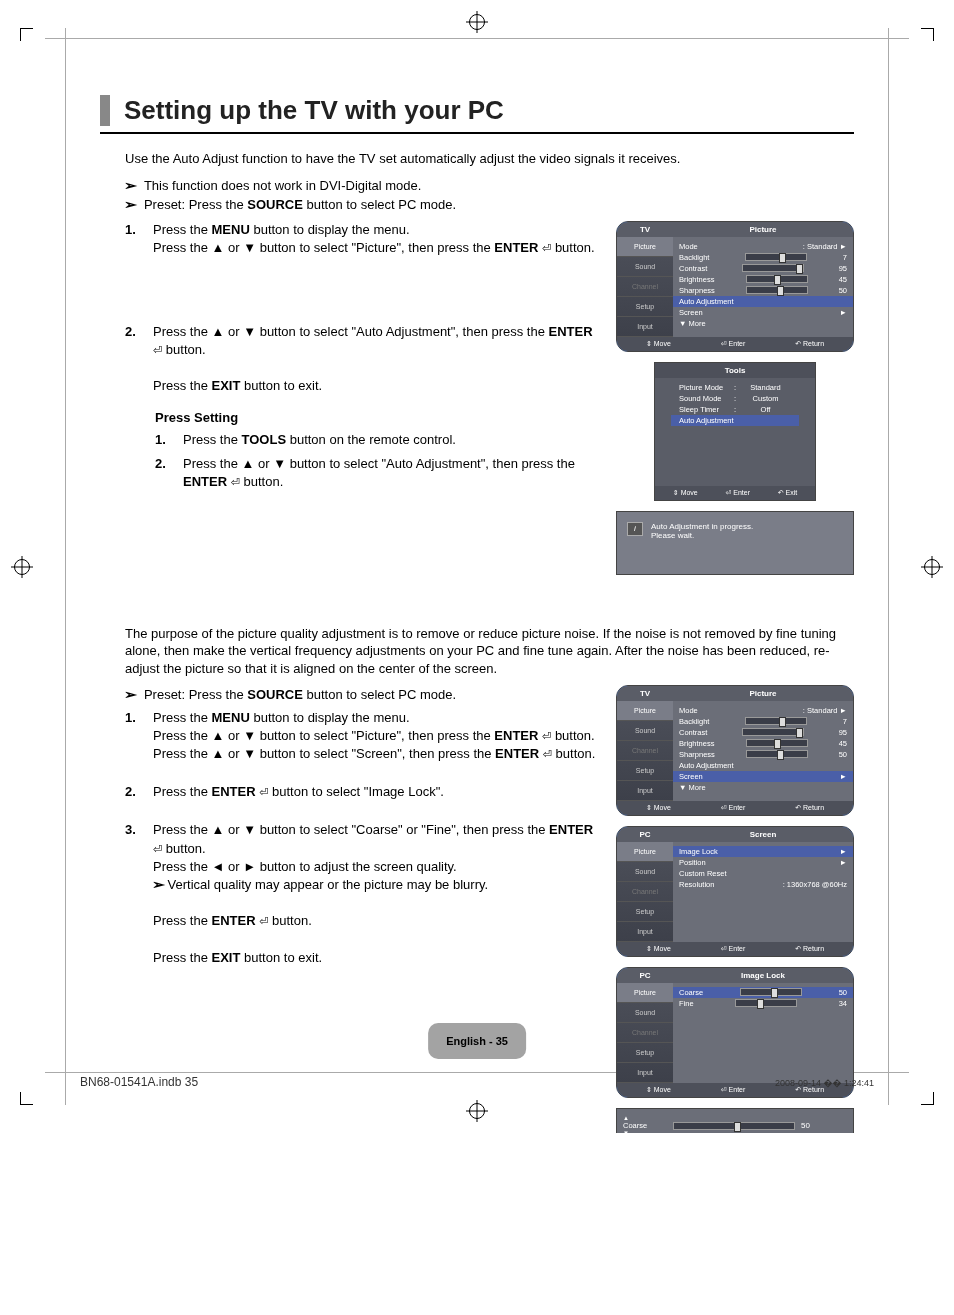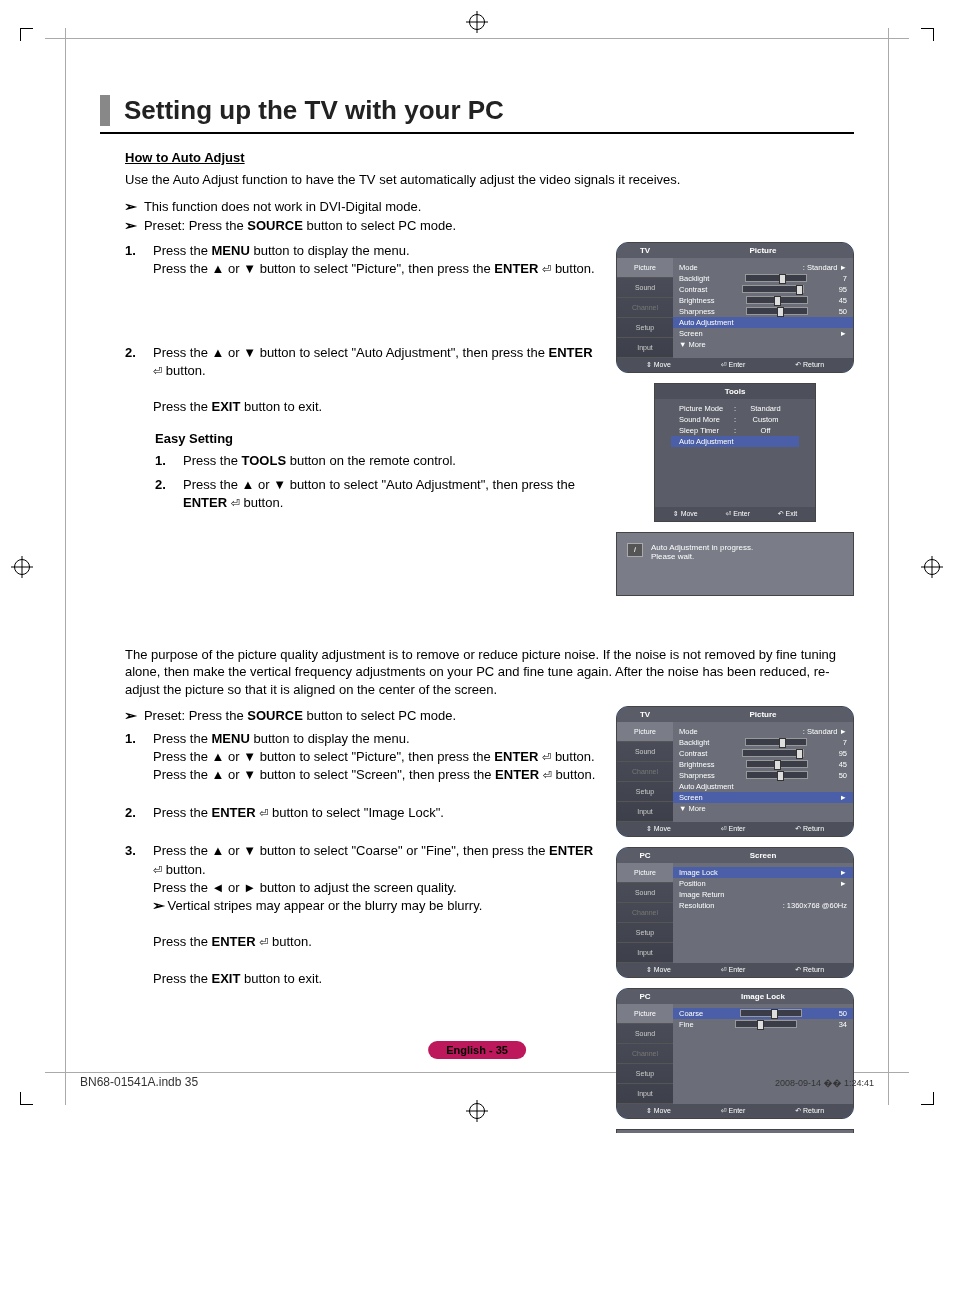--- a/index.html
+++ b/index.html
@@ -64,21 +64,21 @@
   .tools-row .tl{flex:1}
   .tools-row .tc{width:10px;text-align:center}
   .tools-row .tv{flex:1;text-align:center}
   .tools-row.hl{background:#4a5fa8;margin:0 -8px;padding:1px 8px}
   .note-box{background:#7a7d88;color:#fff;font-size:8px;padding:10px;display:flex;align-items:flex-start;gap:8px;min-height:42px;border:1px solid #444}
   .info-ic{width:14px;height:12px;background:#555;border:1px solid #aaa;display:flex;align-items:center;justify-content:center;font-size:8px;font-style:italic}
   .coarse-osd{background:#6b6e78;color:#fff;font-size:8px;border:1px solid #444;padding:6px}
   .coarse-row{display:flex;align-items:center;gap:6px;margin-bottom:4px}
   .coarse-lbl{width:44px;font-size:7.5px}
   .coarse-lbl .tri{font-size:6px;line-height:1}
-  .pg-badge{position:absolute;left:50%;transform:translateX(-50%);bottom:74px;background:#be185d;border-radius:10px;padding:3px 18px;font-size:11px;font-weight:bold}
+  .pg-badge{position:absolute;left:50%;transform:translateX(-50%);bottom:74px;background:#a3a3a3;border-radius:10px;padding:12px 18px;font-size:11px;font-weight:bold}
   .footer-l{position:absolute;left:80px;bottom:44px;font-size:12px;color:#333}
   .footer-r{position:absolute;right:80px;bottom:44px;font-size:9px;color:#333}
   b{font-weight:bold}
   .arrow-ic{display:inline-block;transform:scaleX(1.2)}
   .enter-ic{font-size:11px}
 </style>
 </head>
 <body>
 
 <div class="page">
@@ -94,21 +94,20 @@
     <div class="rule-v r"></div>
   <div class="rule-h top"></div>
     <div class="rule-h"></div>
 
   <div class="content">
     <div class="title-wrap">
       <div class="title-bar"></div>
       <h1>Setting up the TV with your PC</h1>
     </div>
 
-    <div class="sec-head">How to Auto Adjust</div>
     <div class="body-text">
       <span>Use the Auto Adjust function to have the TV set automatically adjust the video signals it receives.</span><br>
     </div>
     <div class="note-list">
       <div class="note-item">
           <span class="arrow arrow-ic">➢</span>
           <span>This function does not work in DVI-Digital mode.</span>
         </div>
       <div class="note-item">
           <span class="arrow arrow-ic">➢</span>
@@ -128,21 +127,21 @@
           </div>
           <div style="height:60px"></div>
           <div class="ol-row">
             <div class="ol-num">2.</div>
             <div class="ol-body">
               <span>Press the ▲ or ▼ button to select "Auto Adjustment", then press the </span><b>ENTER</b> <span class="enter-ic">⏎</span><span> button.</span><br><br>
               <span>Press the </span><b>EXIT</b><span> button to exit.</span>
             </div>
           </div>
         </div>
-        <div class="sub-head">Easy Setting</div>
+        <div class="sub-head">Press Setting</div>
         <div class="sub-ol">
           <div class="ol-row">
             <div class="ol-num">1.</div>
             <div class="ol-body"><span>Press the </span><b>TOOLS</b><span> button on the remote control.</span></div>
           </div>
           <div class="ol-row">
             <div class="ol-num">2.</div>
             <div class="ol-body"><span>Press the ▲ or ▼ button to select "Auto Adjustment", then press the </span><b>ENTER</b> <span class="enter-ic">⏎</span><span> button.</span></div>
           </div>
         </div>
@@ -217,21 +216,21 @@
 
         <div class="tools-osd" style="width:160px;margin:0 auto">
           <div class="tools-hdr">Tools</div>
           <div class="tools-body">
             <div class="tools-row">
                 <span class="tl">Picture Mode</span>
                 <span class="tc">:</span>
                 <span class="tv">Standard</span>
               </div>
             <div class="tools-row">
-                <span class="tl">Sound More</span>
+                <span class="tl">Sound Mode</span>
                 <span class="tc">:</span>
                 <span class="tv">Custom</span>
               </div>
             <div class="tools-row">
                 <span class="tl">Sleep Timer</span>
                 <span class="tc">:</span>
                 <span class="tv">Off</span>
               </div>
             <div class="tools-row hl">
                 <span class="tl">Auto Adjustment</span>
@@ -275,21 +274,21 @@
           <div class="ol-row">
             <div class="ol-num">2.</div>
             <div class="ol-body"><span>Press the </span><b>ENTER</b> <span class="enter-ic">⏎</span><span> button to select "Image Lock".</span></div>
           </div>
           <div style="height:14px"></div>
           <div class="ol-row">
             <div class="ol-num">3.</div>
             <div class="ol-body">
               <span>Press the ▲ or ▼ button to select "Coarse" or "Fine", then press the </span><b>ENTER</b> <span class="enter-ic">⏎</span><span> button.</span><br>
               <span>Press the ◄ or ► button to adjust the screen quality.</span><br>
-              <span class="arrow arrow-ic">➢</span> <span>Vertical stripes may appear or the blurry may be blurry.</span><br><br>
+              <span class="arrow arrow-ic">➢</span> <span>Vertical quality may appear or the picture may be blurry.</span><br><br>
               <span>Press the </span><b>ENTER</b> <span class="enter-ic">⏎</span><span> button.</span><br><br>
               <span>Press the </span><b>EXIT</b><span> button to exit.</span>
             </div>
           </div>
         </div>
       </div>
 
       <div class="right-col">
 
         <div class="osd">
@@ -373,21 +372,21 @@
             <div class="osd-main" style="min-height:78px">
               <div class="menu-row hl">
                   <span class="lbl">Image Lock</span>
                   <span class="val">►</span>
                 </div>
               <div class="menu-row">
                   <span class="lbl">Position</span>
                   <span class="val">►</span>
                 </div>
               <div class="menu-row">
-                  <span class="lbl">Image Return</span>
+                  <span class="lbl">Custom Reset</span>
                 </div>
               <div class="menu-row">
                   <span class="lbl">Resolution</span>
                   <span class="val">: 1360x768 @60Hz</span>
                 </div>
             </div>
           </div>
           <div class="osd-foot">
               <span>⇕ Move</span>
               <span>⏎ Enter</span>

